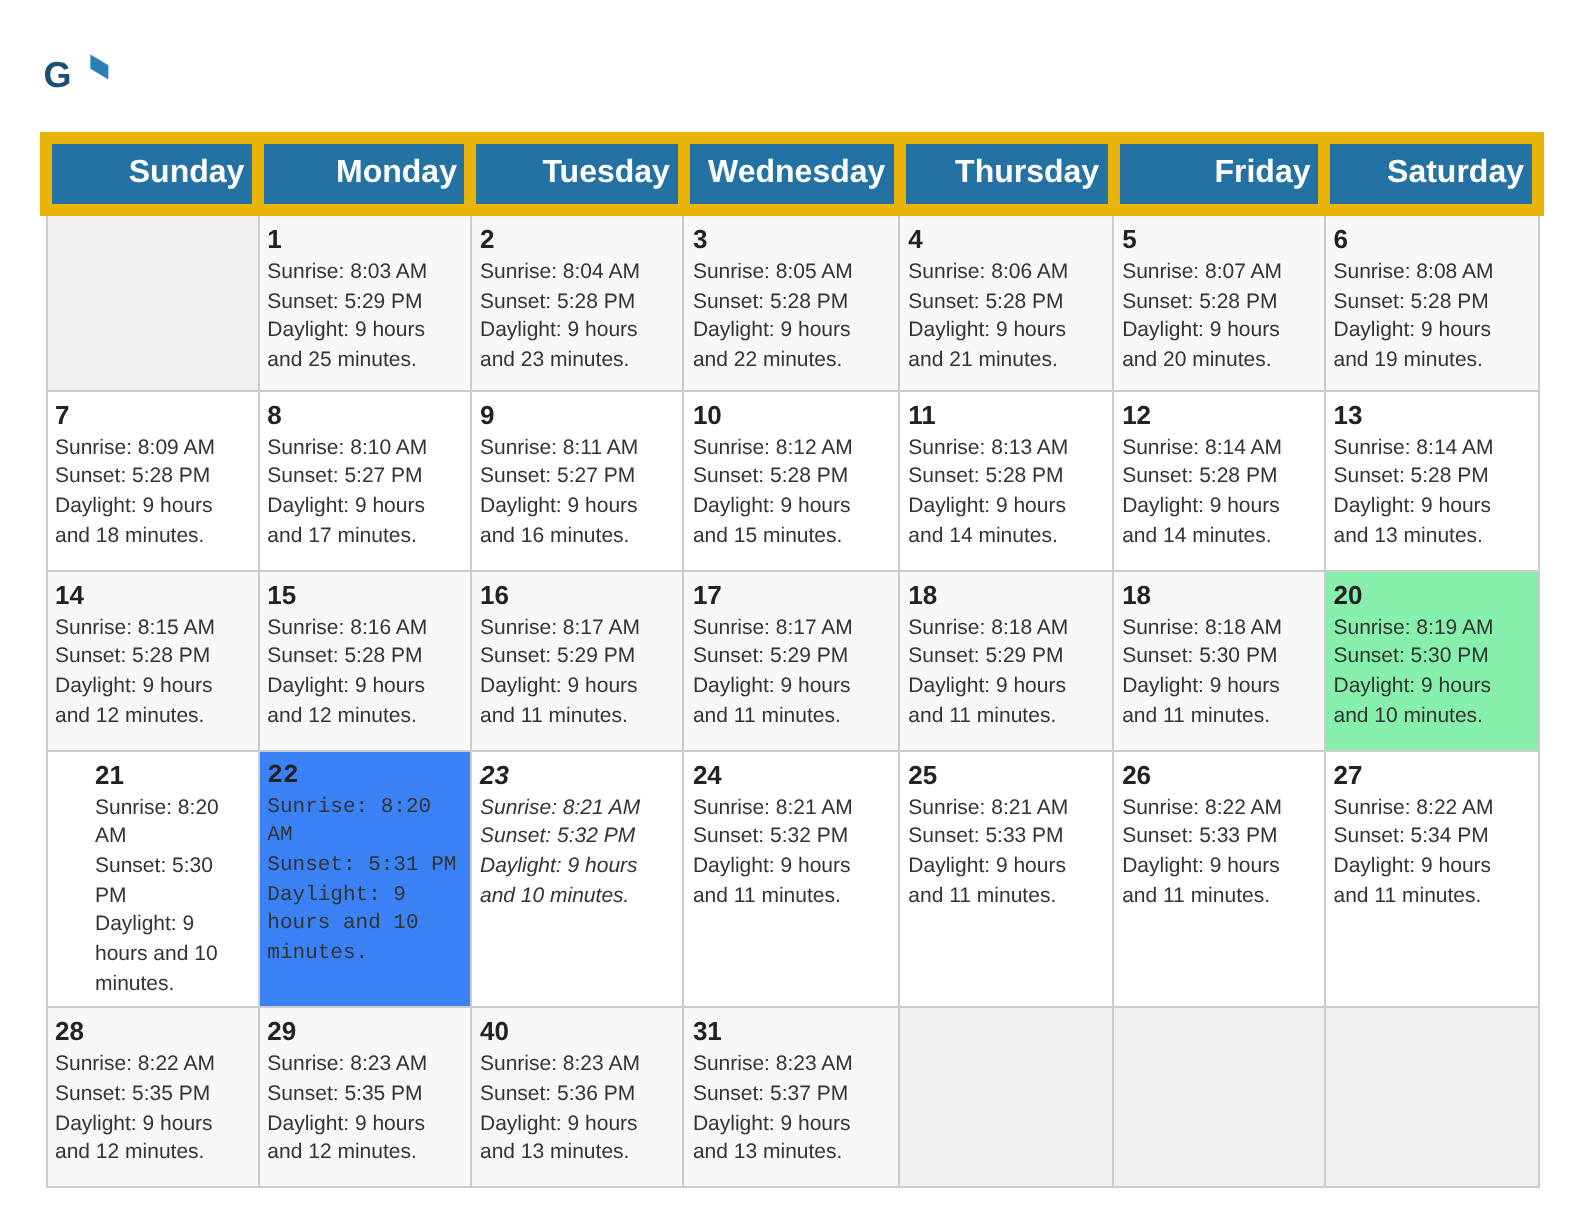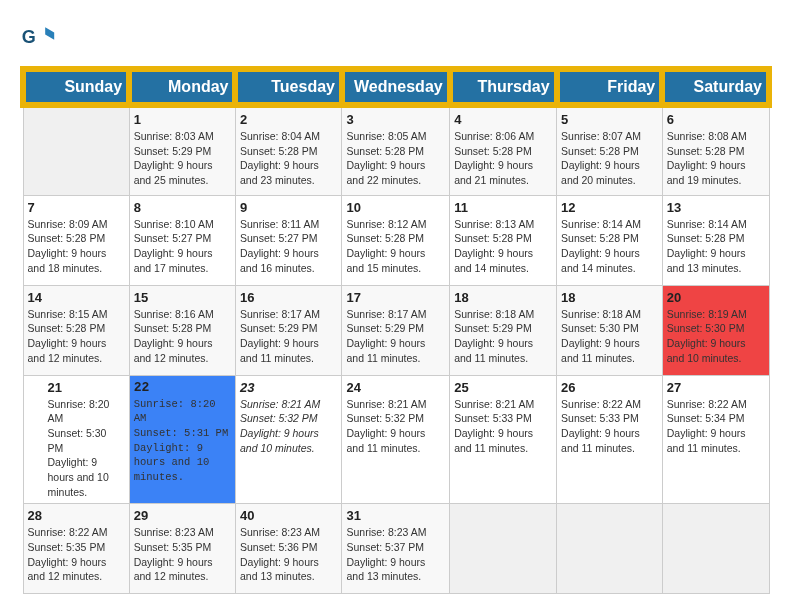--- a/index.html
+++ b/index.html
@@ -192,21 +192,21 @@
           <div class="day-info">Sunrise: 8:17 AM<br>Sunset: 5:29 PM<br>Daylight: 9 hours and 11 minutes.</div>
         </td>
         <td style="background: rgb(248, 248, 248);">
           <span class="day-number">18</span>
           <div class="day-info">Sunrise: 8:18 AM<br>Sunset: 5:29 PM<br>Daylight: 9 hours and 11 minutes.</div>
         </td>
         <td style="background: rgb(248, 248, 248);">
           <span class="day-number">18</span>
           <div class="day-info">Sunrise: 8:18 AM<br>Sunset: 5:30 PM<br>Daylight: 9 hours and 11 minutes.</div>
         </td>
-        <td style="background: #ef4444; margin-top: 40px;">
+        <td style="background: #86efac; margin-top: 40px;">
           <span class="day-number">20</span>
           <div class="day-info">Sunrise: 8:19 AM<br>Sunset: 5:30 PM<br>Daylight: 9 hours and 10 minutes.</div>
         </td>
       </tr>
       <tr>
         <td style="background: rgb(255, 255, 255); padding-left: 24px;">
           <span class="day-number">21</span>
           <div class="day-info">Sunrise: 8:20 AM<br>Sunset: 5:30 PM<br>Daylight: 9 hours and 10 minutes.</div>
         </td>
         <td style="background: #3b82f6; font-family: Liberation Mono, monospace;">

